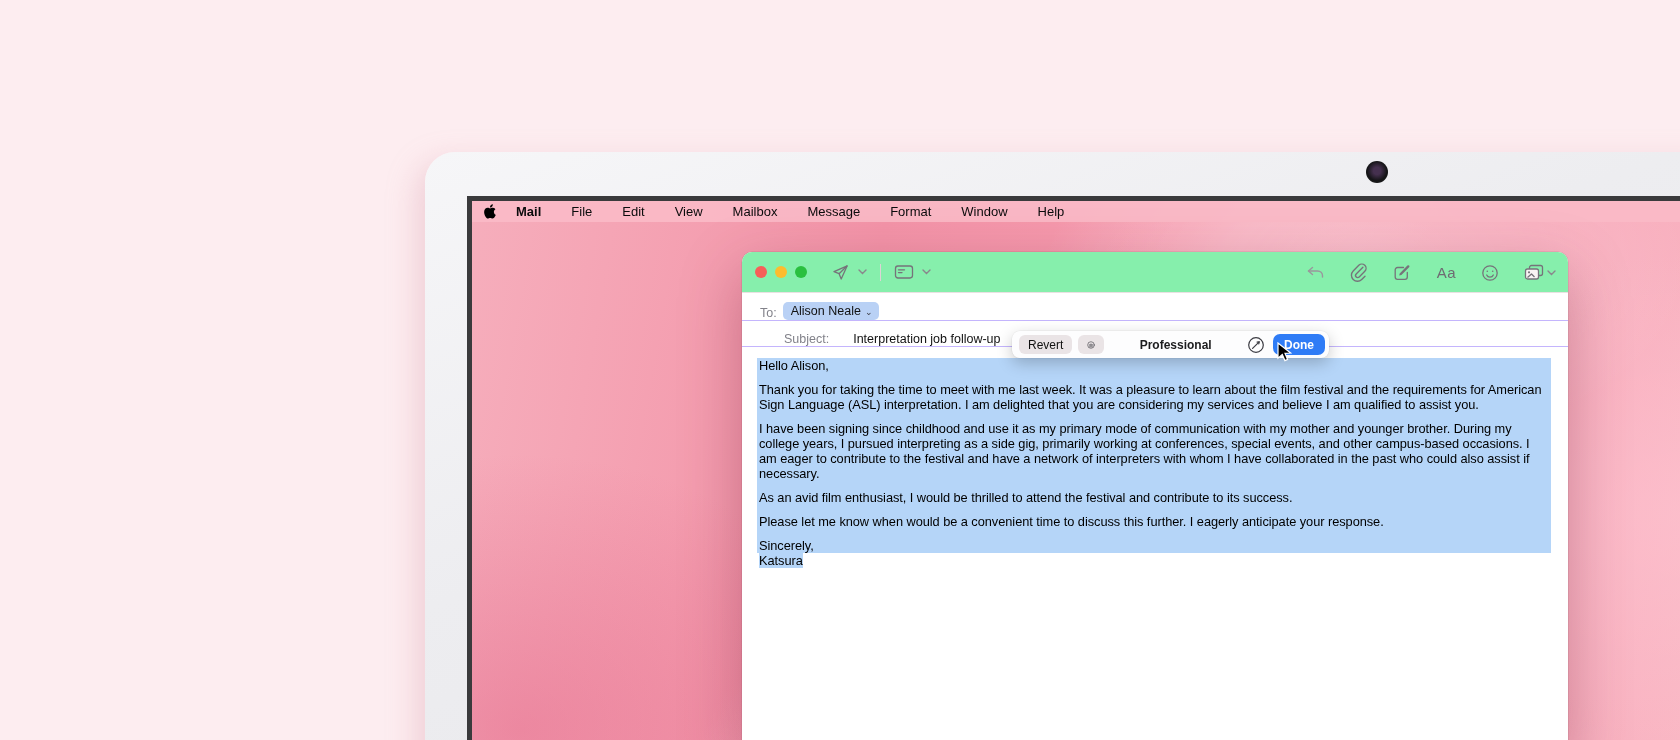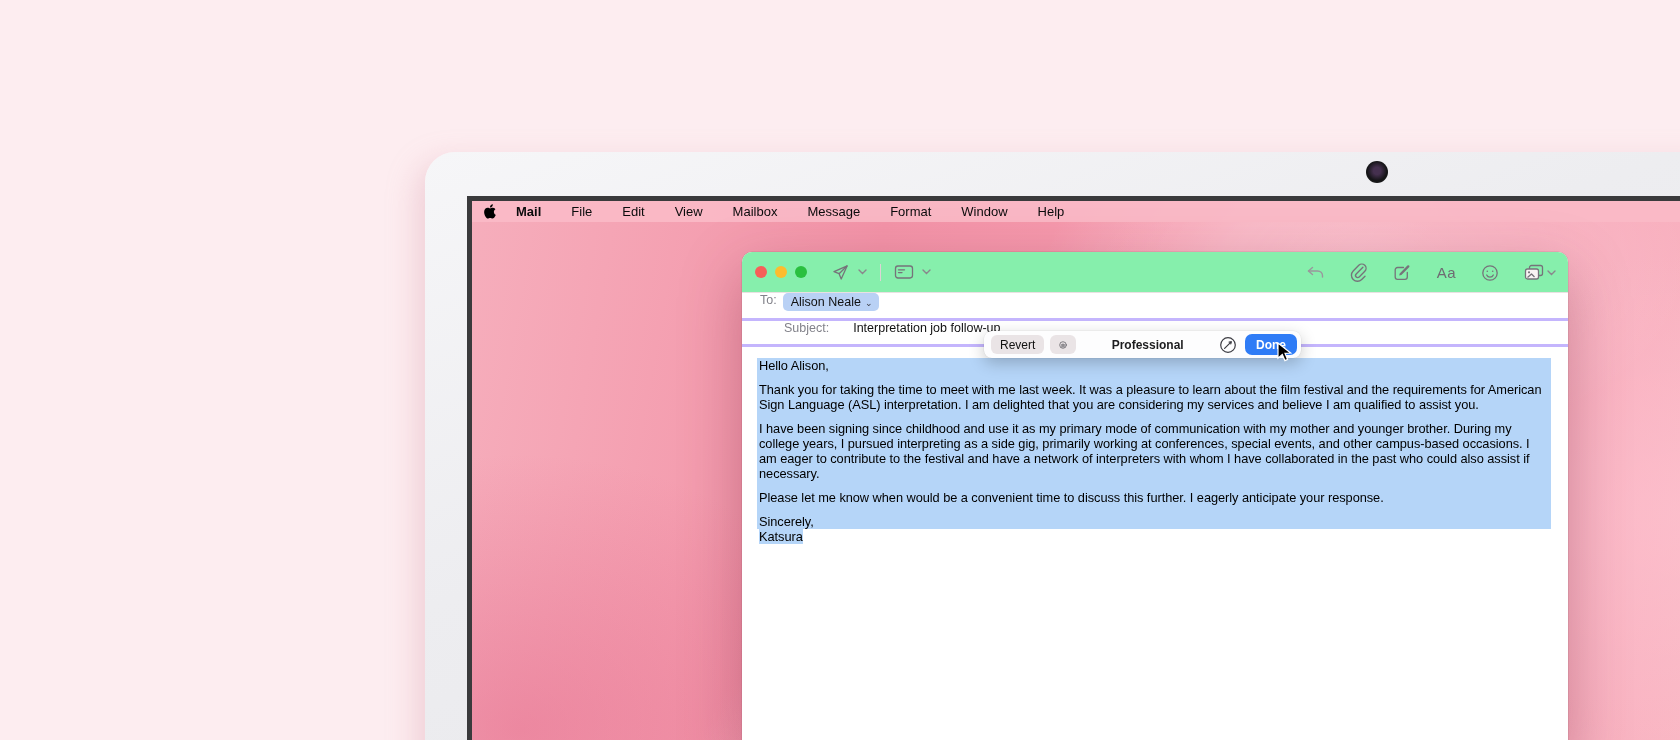--- a/index.html
+++ b/index.html
@@ -60,42 +60,42 @@
   .light.yellow{ background:#fdbc2e; }
   .light.green{ background:#2ac03f; }
   .tb-left{ display:flex; align-items:center; margin-left:24px; gap:8px; }
   .tb-sep{ width:1px; height:17px; background:#ddd3d5; margin:0 5px; }
   .tb-right{ position:absolute; right:12px; top:0; height:41px; display:flex; align-items:center; gap:25px; }
   .tb-icon{ display:flex; align-items:center; justify-content:center; color:#76737a; }
   .aa-label{ font-size:15px; color:#6e6b72; letter-spacing:.5px; }
   .photos-group{ display:flex; align-items:center; gap:3px; }
 
   
-  .hrow{ display:flex; align-items:flex-start; padding-left:18px; border-bottom:3px solid #c4b5fd; background:#fff; }
+  .hrow{ display:flex; align-items:flex-end; padding-left:18px; border-bottom:1px solid #c4b5fd; background:#fff; }
   .to-row{ height:28px; }
   .subject-row{ height:26px;padding-left:42px; }
   .hlabel{ font-size:12.5px; color:#82828a; }
   .pill{
     margin-left:6px; background:#b9d1f5; border-radius:5px; padding:1.5px 7px 2.5px 8px;
     font-size:12.5px; color:#111; display:flex; align-items:center; gap:4px;
   }
   .pill .chev{ font-size:9px; color:#3c3c43; transform:translateY(1px); }
   .subject-value{ margin-left:24px; font-size:12.5px; color:#111; }
 
   
   .body-area{ padding:11px 15px 0 15px; font-size:12.8px; line-height:15px; color:#000; letter-spacing:-.05px; }
   .selection{ background:#b5d5f8; width:794px; }
   .selection p{ margin:0 0 9px 2px; width:784px; }
   .selection p:last-child{ margin-bottom:0; }
   .sig-last{ margin-left:2px; }
   .hl{ background:#b5d5f8;margin-top:16px; }
 
   
   .wt-popup{
-    position:absolute; left:984px; top:331px; width:317px; height:27px;
+    position:absolute; left:1012px; top:331px; width:317px; height:27px;
     background:#fdfdfe; border-radius:8px;
     box-shadow:0 5px 16px rgba(0,0,0,.22), 0 0 0 0.5px rgba(0,0,0,.06);
     display:flex; align-items:center; padding:0 4px 0 7px; z-index:5;
   }
   .wt-btn{
     background:#eae4e6; border:none; border-radius:6px; height:19px;
     font-family:"Liberation Sans",sans-serif; font-size:12px; color:#111;
     padding:0 9px; display:flex; align-items:center; justify-content:center;
   }
   .wt-icon-btn{ width:26px; margin-left:6px; }
@@ -225,20 +225,21 @@
   <div class="hrow subject-row">
     <span class="hlabel">Subject:</span>
     <span class="subject-value">Interpretation job follow-up</span>
   </div>
 
   <div class="body-area">
     <div class="selection">
       <p>Hello Alison,</p>
       <p>Thank you for taking the time to meet with me last week. It was a pleasure to learn about the film festival and the requirements for American Sign Language (ASL) interpretation. I am delighted that you are considering my services and believe I am qualified to assist you.</p>
       <p>I have been signing since childhood and use it as my primary mode of communication with my mother and younger brother. During my college years, I pursued interpreting as a side gig, primarily working at conferences, special events, and other campus-based occasions. I am eager to contribute to the festival and have a network of interpreters with whom I have collaborated in the past who could also assist if necessary.</p>
+      <p>As an avid film enthusiast, I would be thrilled to attend the festival and contribute to its success.</p>
       <p>Please let me know when would be a convenient time to discuss this further. I eagerly anticipate your response.</p>
       <p>Sincerely,</p>
     </div>
     <div class="sig-last"><span class="hl">Katsura</span></div>
   </div>
 </div>
 
 <div class="wt-popup">
   <button class="wt-btn">Revert</button>
   <button class="wt-btn wt-icon-btn">

